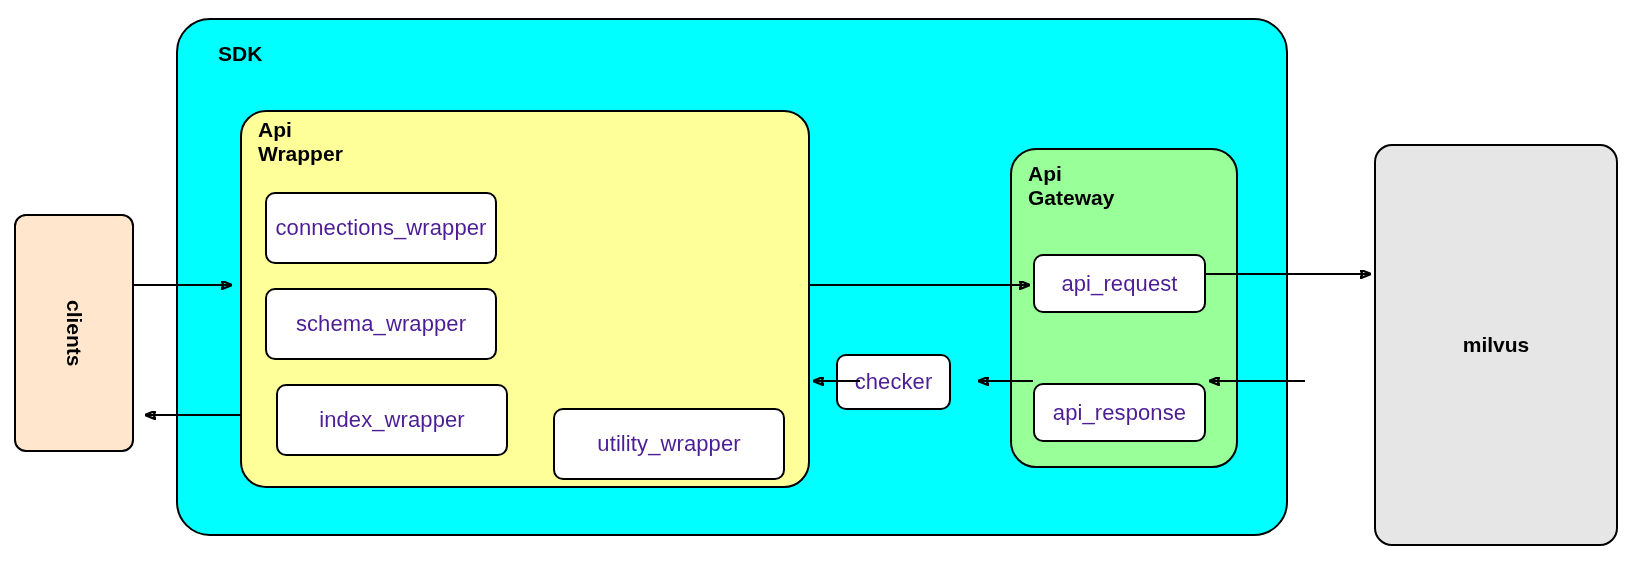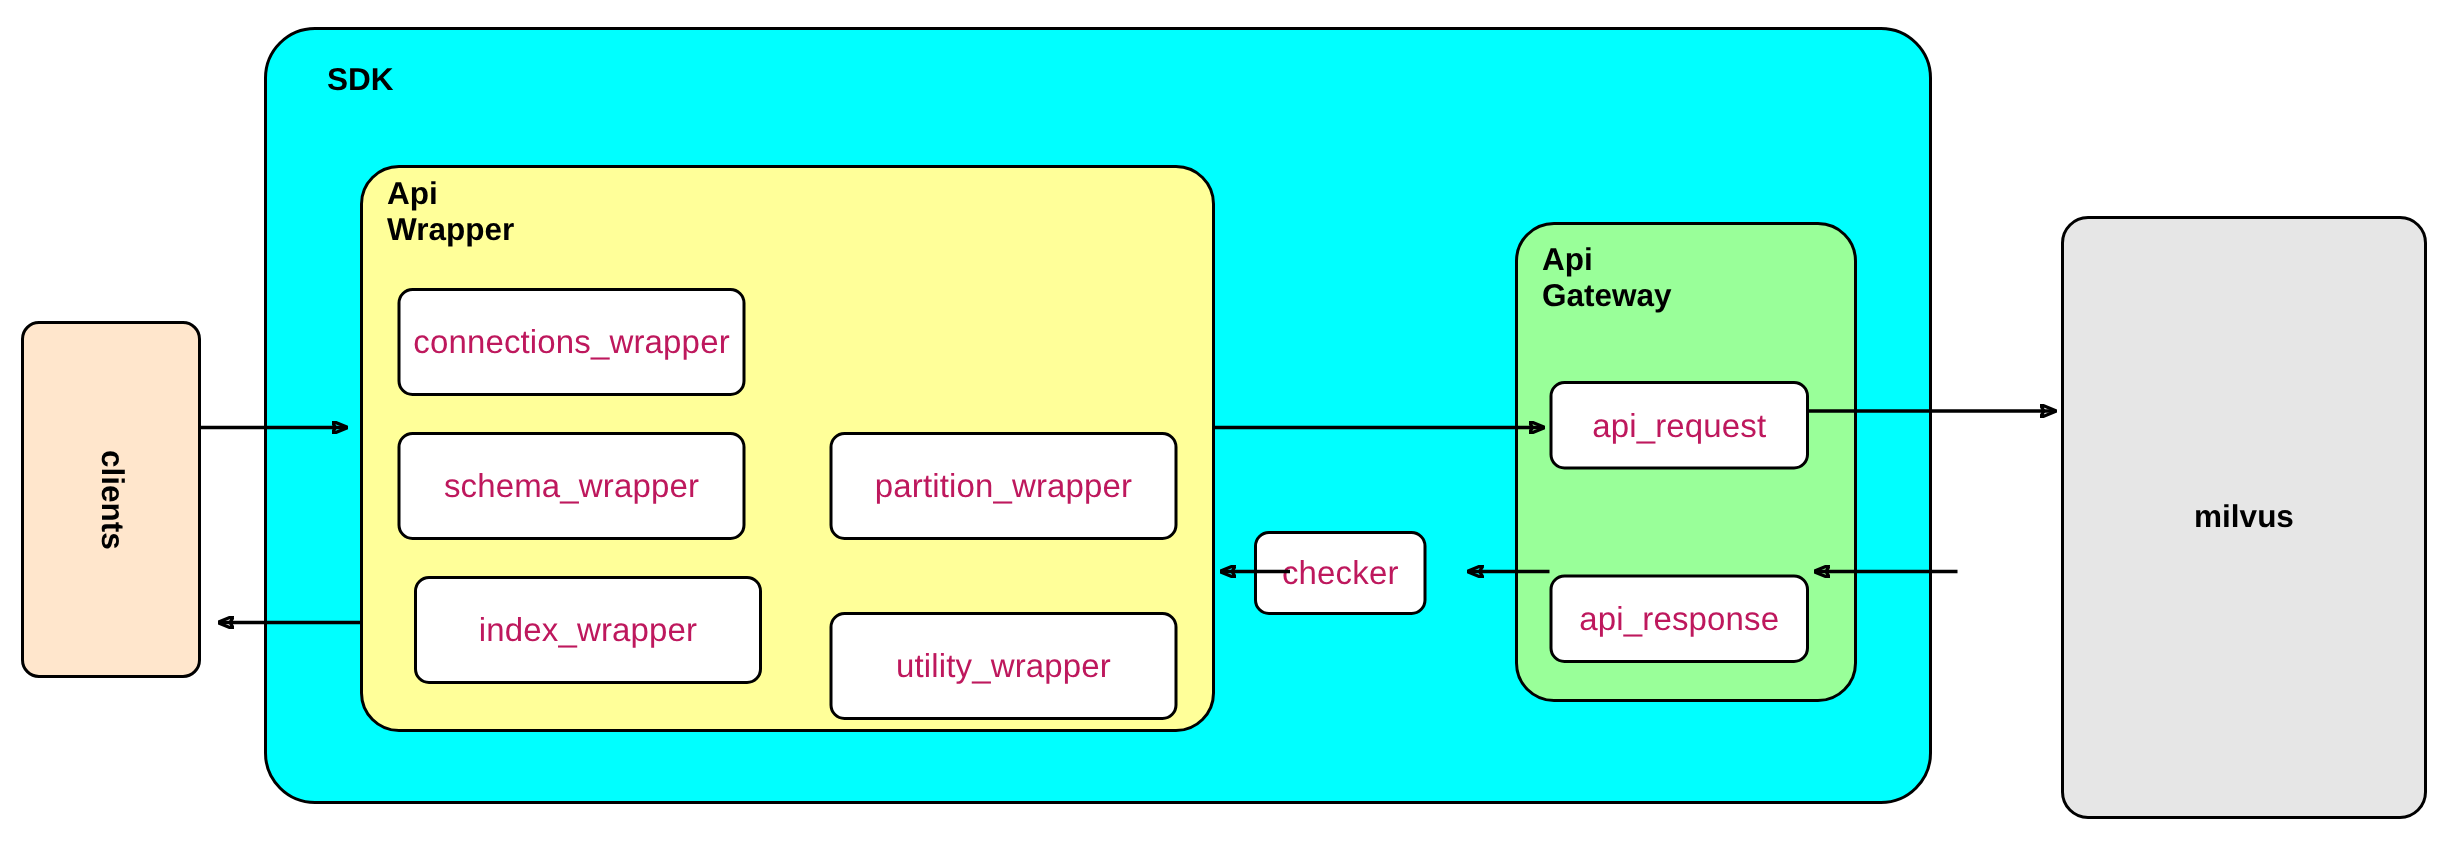--- a/index.html
+++ b/index.html
@@ -51,21 +51,21 @@
     font-size: 21px;
     line-height: 1.14;
     color: #000000;
     white-space: pre-line;
     text-align: center;
     pointer-events: none;
   }
 
   .leaf-label {
     font-size: 22px;
-    color: #be185d;
+    color: #4c1d95;
     font-weight: normal;
     letter-spacing: 0.1px;
   }
 
   .bold-label {
     font-size: 21px;
     font-weight: bold;
     color: #000000;
   }
 
@@ -116,23 +116,20 @@
 
   <div class="node leaf-node" style="left:265px; top:288px; width:232px; height:72px;">
     <span class="leaf-label">schema_wrapper</span>
   </div>
 
   <div class="node leaf-node" style="left:265px; top:384px; width:232px; height:72px;margin-left:11px;">
     <span class="leaf-label">index_wrapper</span>
   </div>
 
 
-  <div class="node leaf-node" style="left:553px; top:288px; width:232px; height:72px;">
-    <span class="leaf-label">partition_wrapper</span>
-  </div>
 
   <div class="node leaf-node" style="left:553px; top:408px; width:232px; height:72px;">
     <span class="leaf-label">utility_wrapper</span>
   </div>
 
   <div class="node leaf-node" style="left:836px; top:354px; width:115px; height:56px;text-align:right;">
     <span class="leaf-label">checker</span>
   </div>
 
   <div class="node gateway-box" style="left:1010px; top:148px; width:228px; height:320px;"></div>

